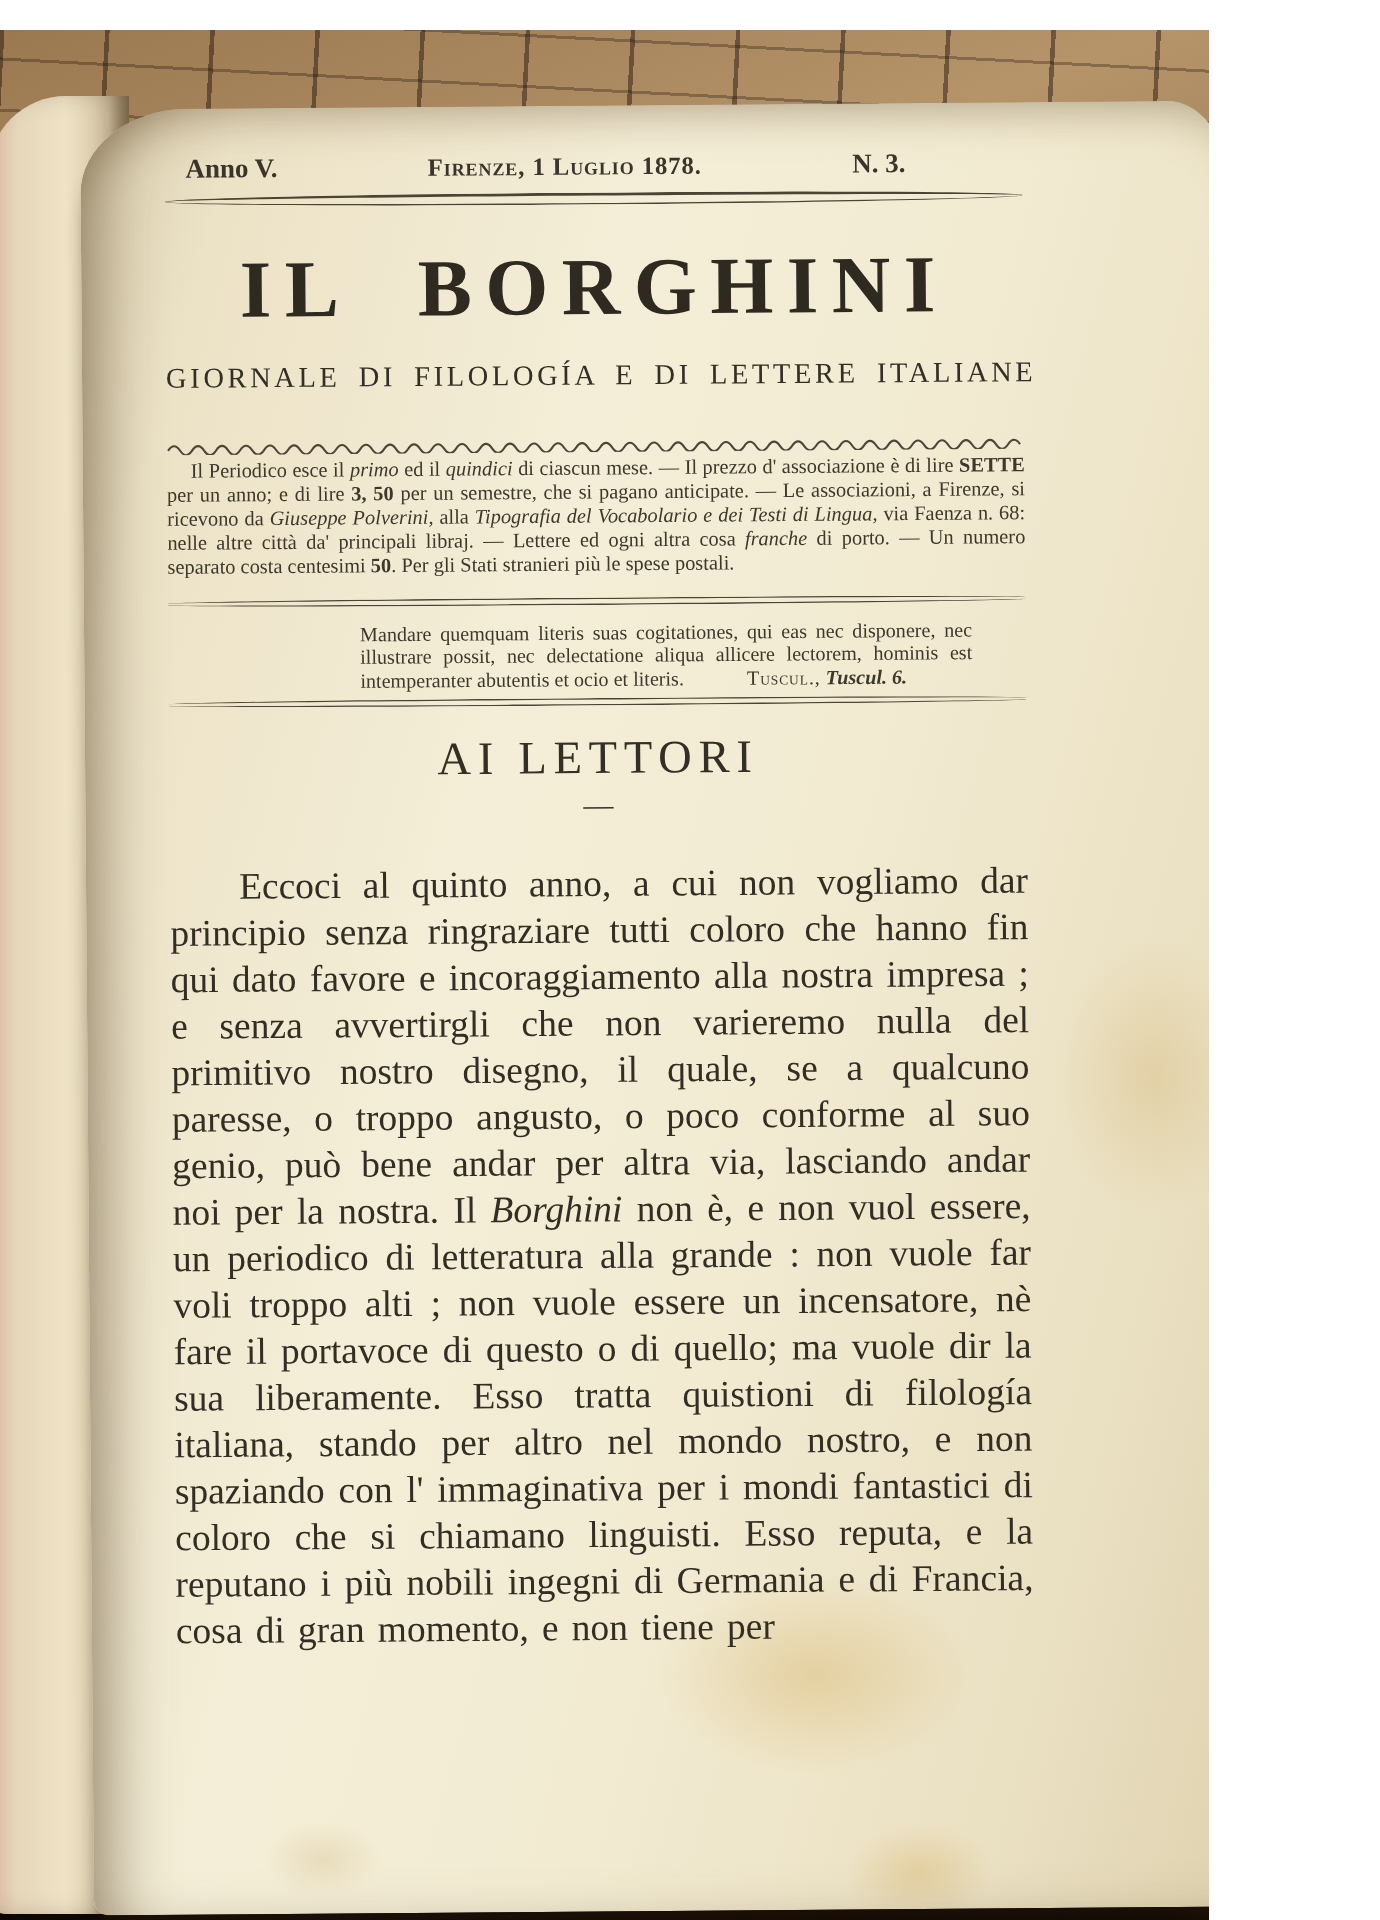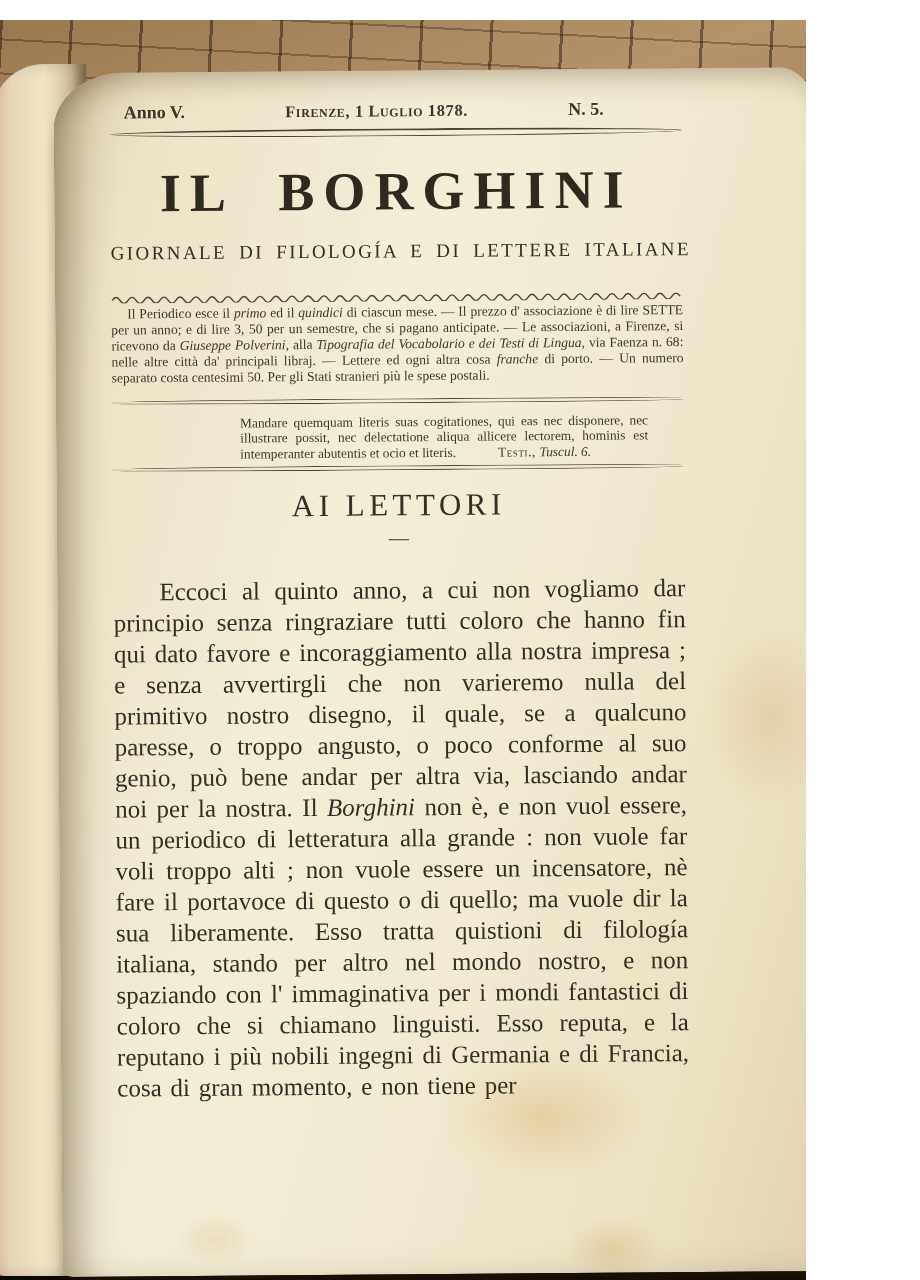--- a/index.html
+++ b/index.html
@@ -84,54 +84,54 @@
   .ep-gap{display:inline-block;width:42px;}
   .sc{font-variant:small-caps;letter-spacing:.6px;}
 
   .heading{margin-top:17px;text-align:center;font-size:31px;letter-spacing:4.5px;color:#332f25;}
   .heading-dash{margin-top:3px;text-align:center;font-size:20px;color:#332f25;}
 
   .bodytext{margin-top:25px;font-size:25px;line-height:31px;text-align:justify;text-indent:46px;
     color:#332e24;word-spacing:2.5px;}
 
   .it{font-style:italic;}
-  .bd{font-weight:normal;}
+  .bd{font-weight:bold;}
 </style>
 </head>
 <body>
 
 <div class="scene">
   <div class="wood"></div>
   <div class="marble"></div>
   <div class="spine-corner"></div>
   <div class="facing-page"></div>
   <div class="fore-edge"></div>
 
   <div class="page">
     <div class="content">
 
       <div class="masthead">
         <span>Anno V.</span>
         <span class="sc sc-text">Firenze, 1 Luglio 1878.</span>
-        <span>N. 5.</span>
+        <span>N. 3.</span>
       </div>
       <div class="rule-double"></div>
 
       <div class="title">IL BORGHINI</div>
       <div class="subtitle">GIORNALE DI FILOLOGÍA E DI LETTERE ITALIANE</div>
 
       <svg class="wavy" width="572" height="9">
         <path class="wave-path" d="M1 6 q4 -6 8 0 t8 0 t8 0 t8 0 t8 0 t8 0 t8 0 t8 0 t8 0 t8 0 t8 0 t8 0 t8 0 t8 0 t8 0 t8 0 t8 0 t8 0 t8 0 t8 0 t8 0 t8 0 t8 0 t8 0 t8 0 t8 0 t8 0 t8 0 t8 0 t8 0 t8 0 t8 0 t8 0 t8 0 t8 0 t8 0 t8 0 t8 0 t8 0 t8 0 t8 0 t8 0 t8 0 t8 0 t8 0 t8 0 t8 0 t8 0 t8 0 t8 0 t8 0 t8 0 t8 0 t8 0 t8 0 t8 0 t8 0 t8 0 t8 0 t8 0 t8 0 t8 0 t8 0 t8 0 t8 0 t8 0 t8 0 t8 0 t8 0 t8 0 t8 0"></path>
       </svg>
 
       <p class="notice"><span>Il Periodico esce il </span><span class="it">primo</span><span> ed il </span><span class="it">quindici</span><span> di ciascun mese. — Il prezzo d' associazione è di lire </span><span class="bd">SETTE</span><span> per un anno; e di lire </span><span class="bd">3, 50</span><span> per un semestre, che si pagano anticipate. — Le associazioni, a Firenze, si ricevono da </span><span class="it">Giuseppe Polverini</span><span>, alla </span><span class="it">Tipografia del Vocabolario e dei Testi di Lingua</span><span>, via Faenza n. 68: nelle altre città da' principali libraj. — Lettere ed ogni altra cosa </span><span class="it">franche</span><span> di porto. — Un numero separato costa centesimi </span><span class="bd">50</span><span>. Per gli Stati stranieri più le spese postali.</span></p>
 
       <div class="rule-thin"></div>
 
-      <p class="epigraph"><span><span>Mandare quemquam literis suas cogitationes, qui eas nec disponere, nec illustrare possit, nec delectatione aliqua allicere lectorem, hominis est intemperanter abutentis et ocio et literis.</span></span><span class="ep-gap"></span><span class="sc">Testi.,</span> <span class="it bd">Tuscul. 6.</span></p>
+      <p class="epigraph"><span><span>Mandare quemquam literis suas cogitationes, qui eas nec disponere, nec illustrare possit, nec delectatione aliqua allicere lectorem, hominis est intemperanter abutentis et ocio et literis.</span></span><span class="ep-gap"></span><span class="sc">Tuscul.,</span> <span class="it bd">Tuscul. 6.</span></p>
 
       <div class="rule-thin"></div>
 
       <div class="heading">AI LETTORI</div>
       <div class="heading-dash">—</div>
 
       <p class="bodytext"><span>Eccoci al quinto anno, a cui non vogliamo dar principio senza ringraziare tutti coloro che hanno fin qui dato favore e incoraggiamento alla nostra impresa ; e senza avvertirgli che non varieremo nulla del primitivo nostro disegno, il quale, se a qualcuno paresse, o troppo angusto, o poco conforme al suo genio, può bene andar per altra via, lasciando andar noi per la nostra. Il </span><span class="it">Borghini</span><span> non è, e non vuol essere, un periodico di letteratura alla grande : non vuole far voli troppo alti ; non vuole essere un incensatore, nè fare il portavoce di questo o di quello; ma vuole dir la sua liberamente. Esso tratta quistioni di filología italiana, stando per altro nel mondo nostro, e non spaziando con l' immaginativa per i mondi fantastici di coloro che si chiamano linguisti. Esso reputa, e la reputano i più nobili ingegni di Germania e di Francia, cosa di gran momento, e non tiene per</span></p>
 
     </div>
   </div>

